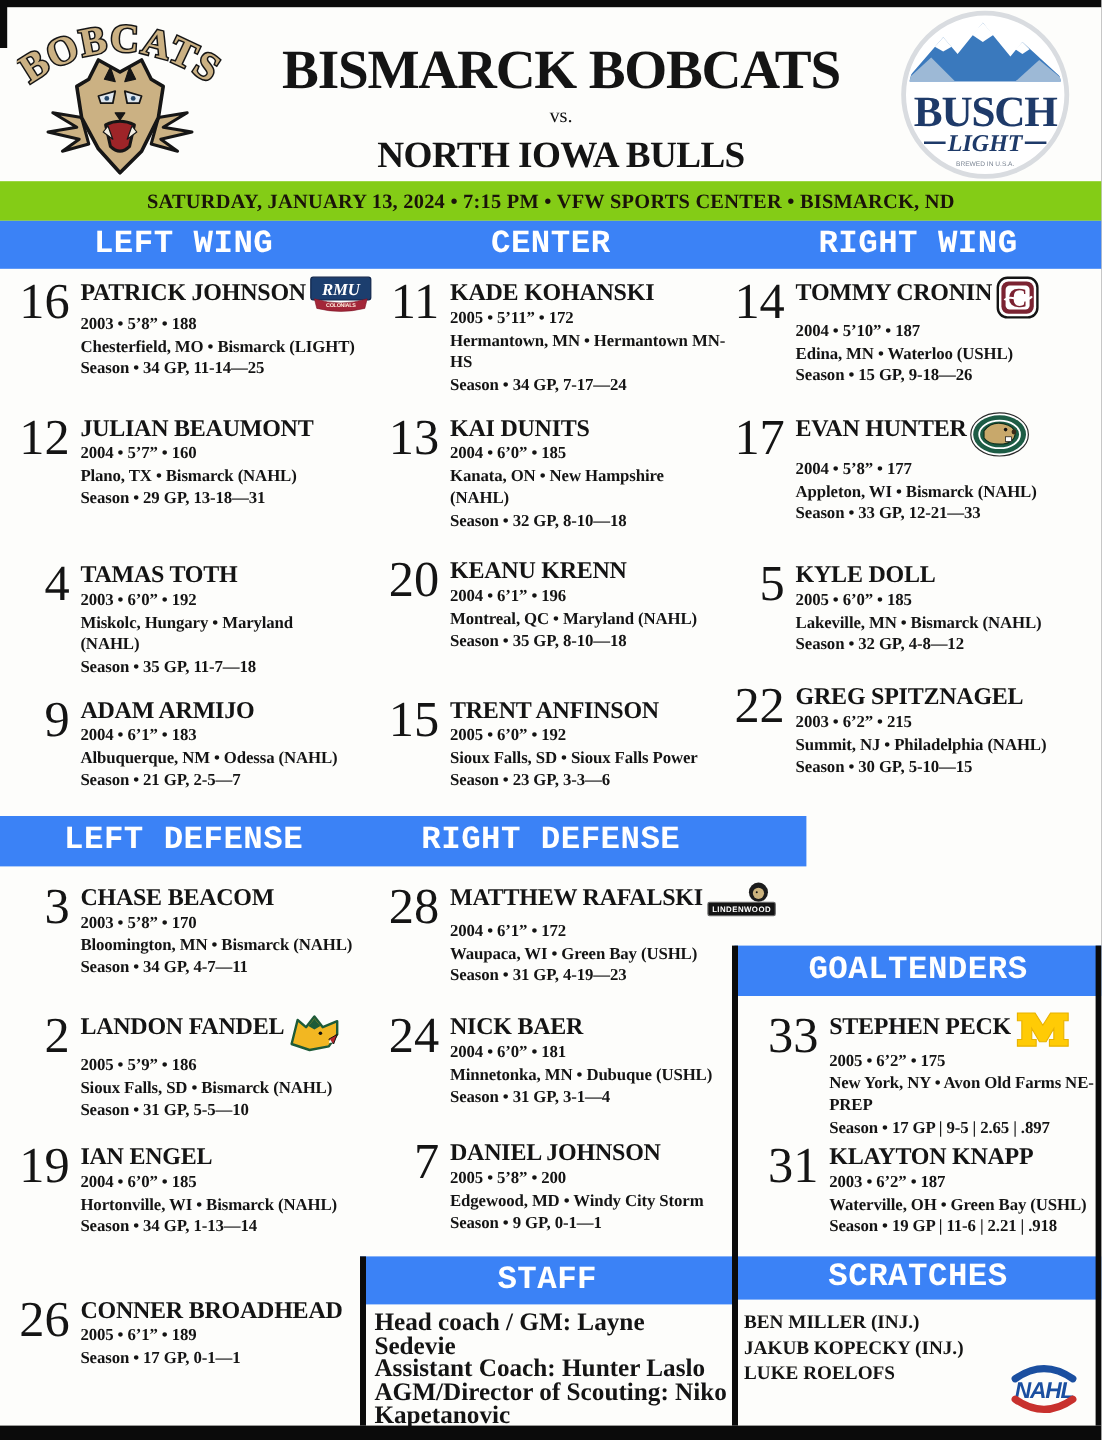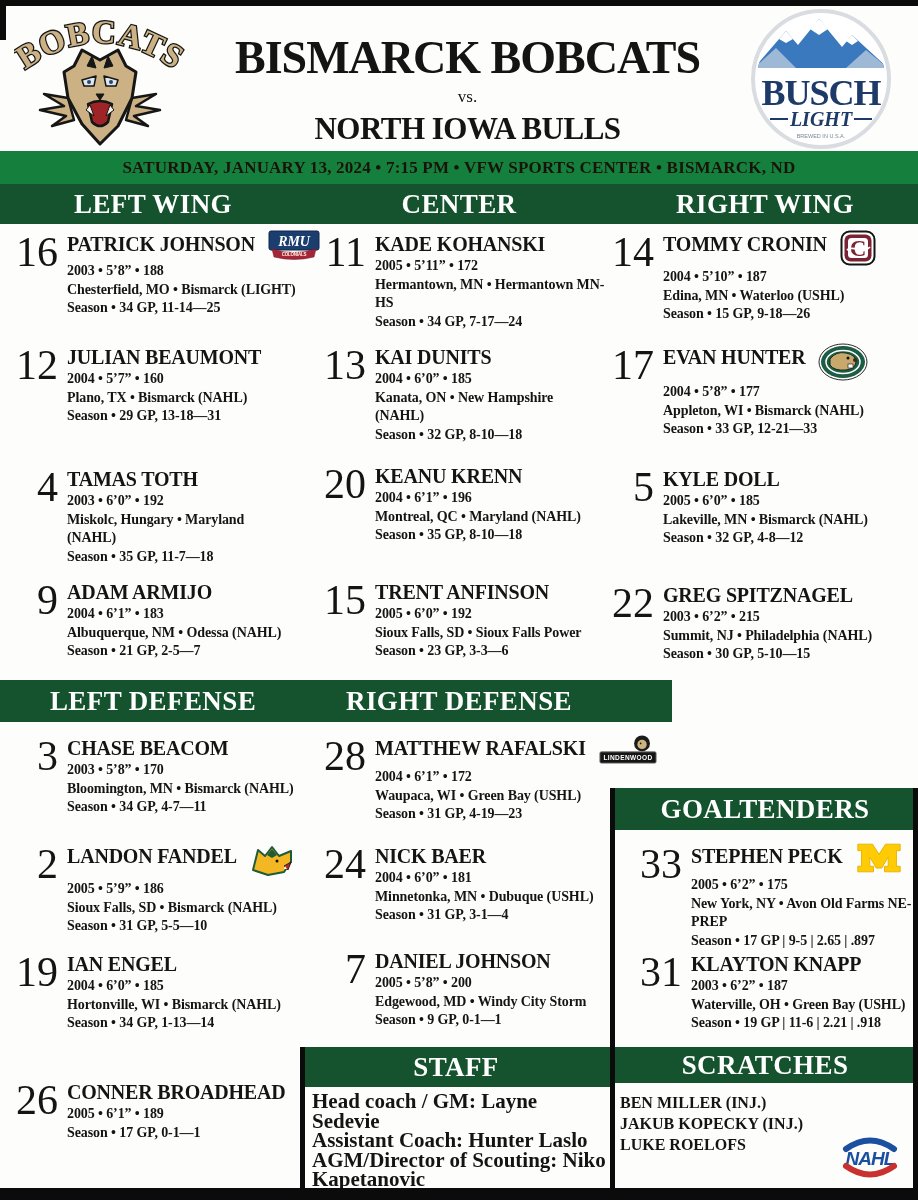--- a/index.html
+++ b/index.html
@@ -1,35 +1,35 @@
 <!DOCTYPE html>
 <html><head>
 <meta charset="utf-8">
 <style>
   html,body{margin:0;padding:0;background:#9a9a9a;}
   .page{position:relative;width:918px;height:1200px;margin:0 auto;background:#fdfdfb;
         font-family:"Liberation Serif",serif;color:#141414;overflow:hidden;}
   .abs{position:absolute;}
   .strip{position:absolute;background:#0b0b0b;}
-  .banner{position:absolute;left:0;top:151px;width:918px;height:33px;background:#15803d;
+  .banner{position:absolute;left:0;top:151px;width:918px;height:33px;background:#84cc16;
           display:flex;align-items:center;justify-content:center;font-weight:bold;
           font-size:17px;letter-spacing:.2px;color:#1a130a;}
-  .bar{position:absolute;background:#14532d;color:#fff;display:flex;align-items:center;}
+  .bar{position:absolute;background:#3b82f6;color:#fff;display:flex;align-items:center;font-family:Liberation Mono, monospace;}
   .bar-title{font-weight:bold;font-size:27px;letter-spacing:.4px;text-align:center;}
   .titleblock{position:absolute;left:195px;top:34px;width:545px;text-align:center;}
   .team{font-size:46px;font-weight:bold;letter-spacing:-1px;line-height:48px;}
   .vs{font-size:17px;font-weight:normal;margin-top:5px;}
   .opp{font-size:31px;font-weight:bold;letter-spacing:-.5px;margin-top:4px;}
   .col{position:absolute;}
   .player{position:absolute;left:0;right:0;display:flex;}
   .pnum{flex:none;width:50px;text-align:right;font-size:42px;line-height:38px;padding-right:9px;}
   .gk .pnum{width:66px;}
   .pinfo{flex:1;min-width:0;}
   .pname{font-weight:bold;font-size:20px;line-height:22px;display:flex;align-items:flex-start;
-         gap:13px;white-space:nowrap;letter-spacing:-.2px;}
+         gap:3px;white-space:nowrap;letter-spacing:-.2px;}
   .pline{font-weight:bold;font-size:14px;line-height:18.5px;white-space:pre-line;letter-spacing:-.1px;}
   .vit{margin-top:2px;}
   .badge{flex:none;margin-top:-3px;}
   .stafftext{position:absolute;font-weight:bold;font-size:21px;line-height:19.5px;}
   .scrtext{position:absolute;font-weight:bold;font-size:16px;line-height:21px;}
 </style>
 </head>
 <body>
 
 <div class="page">
@@ -241,21 +241,21 @@
       <div class="pnum">5</div>
       <div class="pinfo">
         <div class="pname">
             <span>KYLE DOLL</span>
           </div>
         <div class="pline vit">2005 • 6’0” • 185</div>
         <div class="pline">Lakeville, MN • Bismarck (NAHL)</div>
         <div class="pline">Season • 32 GP, 4-8—12</div>
       </div>
     </div>
-    <div class="player" style="top:360px">
+    <div class="player" style="top:346px">
       <div class="pnum">22</div>
       <div class="pinfo">
         <div class="pname">
             <span>GREG SPITZNAGEL</span>
           </div>
         <div class="pline vit">2003 • 6’2” • 215</div>
         <div class="pline">Summit, NJ • Philadelphia (NAHL)</div>
         <div class="pline">Season • 30 GP, 5-10—15</div>
       </div>
     </div>

